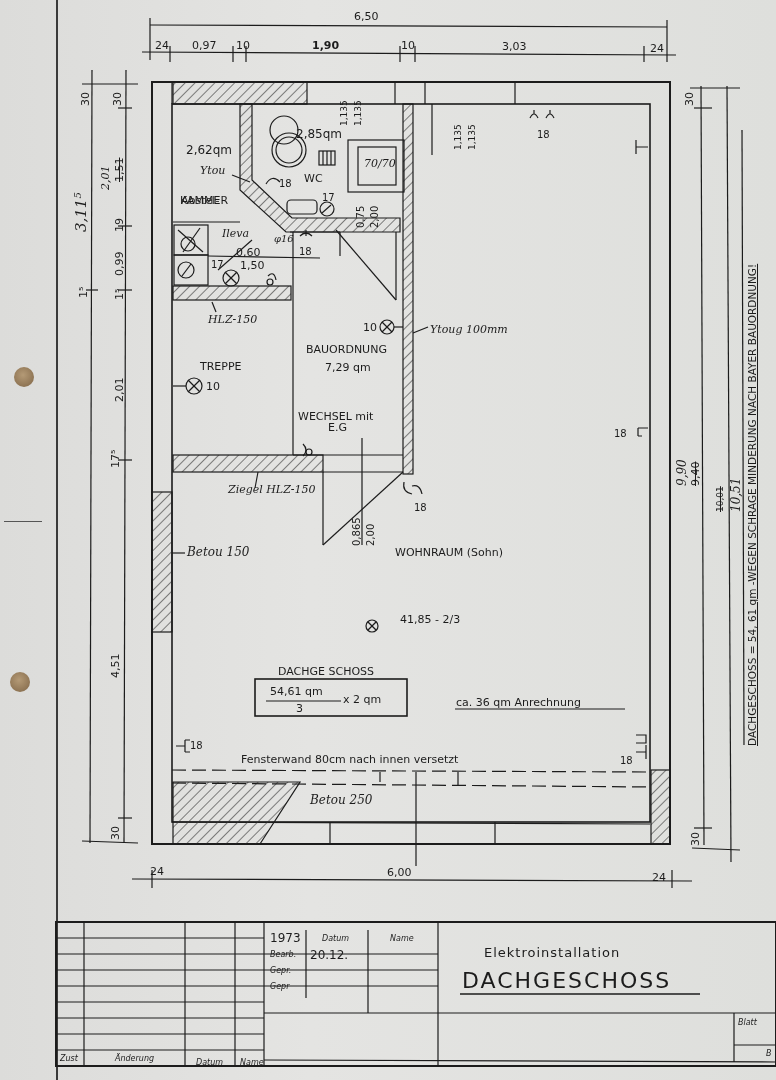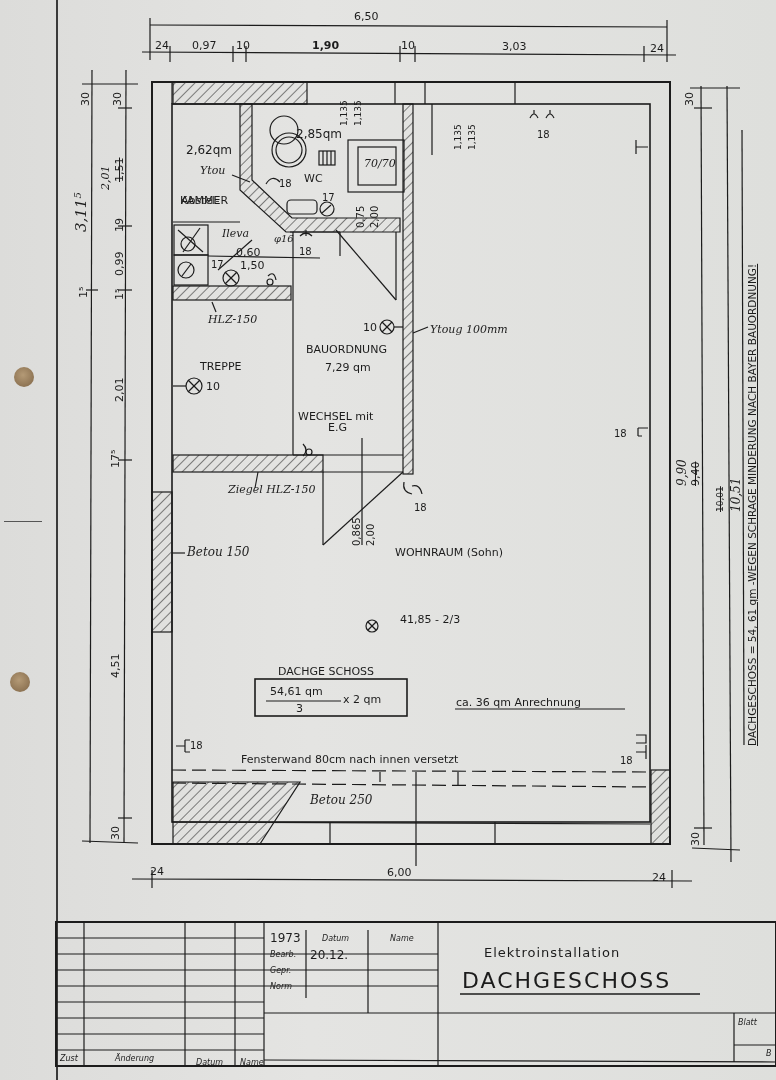--- a/index.html
+++ b/index.html
@@ -289,21 +289,21 @@
 <div class="t sm" style="left:343px;top:694px;">x 2 qm</div>
 <div class="t sm" style="left:456px;top:697px;">ca. 36 qm  Anrechnung</div>
 <div class="t sm" style="left:241px;top:754px;text-align:right;">Fensterwand 80cm nach  innen  versetzt</div>
 
 <div class="t md" style="left:270px;top:932px;">1973</div>
 <div class="t tb-label" style="left:322px;top:935px;">Datum</div>
 <div class="t tb-label" style="left:390px;top:935px;">Name</div>
 <div class="t tb-label" style="left:270px;top:951px;">Bearb.</div>
 <div class="t md" style="left:310px;top:949px;">20.12.</div>
 <div class="t tb-label" style="left:270px;top:967px;">Gepr.</div>
-<div class="t tb-label" style="left:270px;top:983px;">Norm</div>
+<div class="t tb-label" style="left:270px;top:983px;">Gepr</div>
 <div class="t tb-label" style="left:60px;top:1055px;">Zust</div>
 <div class="t tb-label" style="left:115px;top:1055px;">Änderung</div>
 <div class="t tb-label" style="left:196px;top:1059px;">Datum</div>
 <div class="t tb-label" style="left:240px;top:1059px;">Name</div>
 <div class="t" style="left:484px;top:946px;font-size:13px;letter-spacing:1px;">Elektroinstallation</div>
 <div class="t" style="left:462px;top:970px;font-size:22px;letter-spacing:2px;">DACHGESCHOSS</div>
 <div class="t tb-label" style="left:738px;top:1019px;">Blatt</div>
 <div class="t tb-label" style="left:766px;top:1050px;">B</div>
 
 </body></html>

